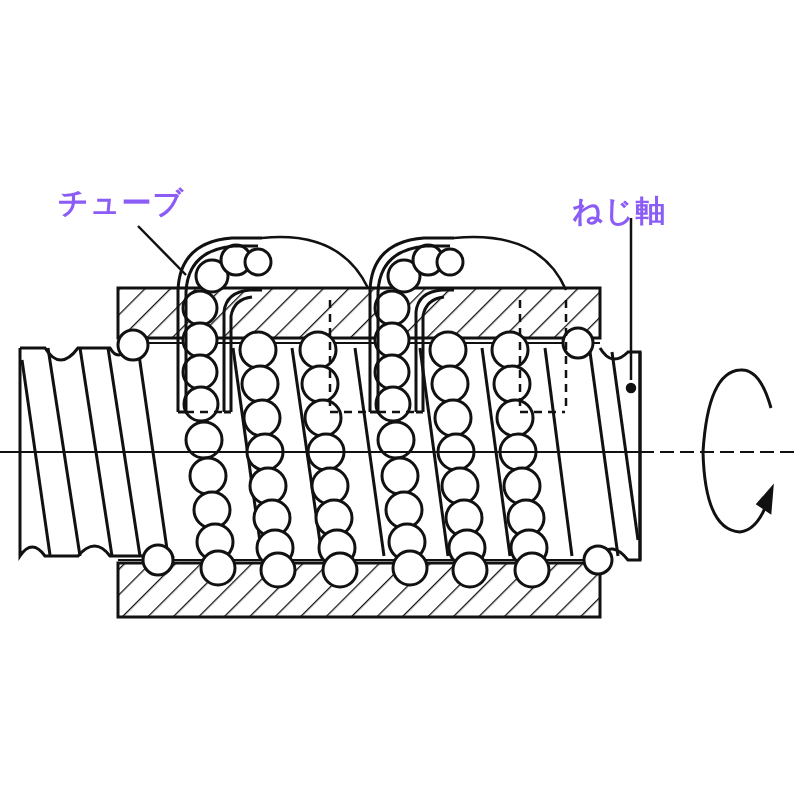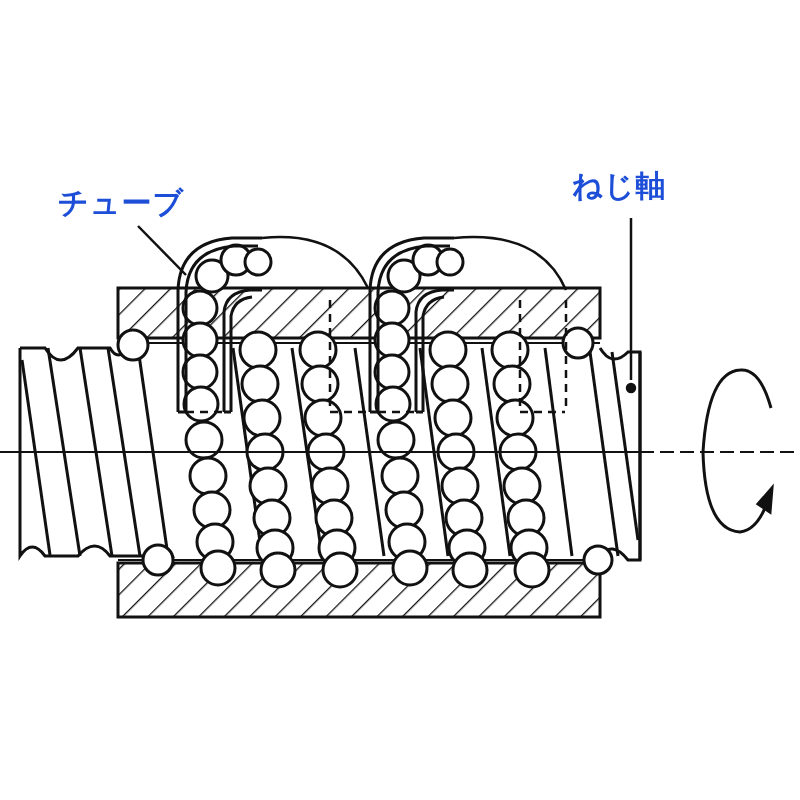--- a/index.html
+++ b/index.html
@@ -1,20 +1,20 @@
 <!DOCTYPE html>
 <html><head>
 <meta charset="utf-8">
 <style>
   html, body { margin:0; padding:0; background:#ffffff; }
   body { width:800px; height:800px; position:relative; overflow:hidden; font-family:"DejaVu Sans", sans-serif; }
   #diagram { position:absolute; left:0; top:0; width:800px; height:800px; }
-  .label { position:absolute; font-family:"DejaVu Sans", sans-serif; font-weight:bold; color:#1d4ed8; font-size:30px; letter-spacing:1px; white-space:nowrap;text-align:right; }
+  .label { position:absolute; font-family:"DejaVu Sans", sans-serif; font-weight:bold; color:#8b5cf6; font-size:30px; letter-spacing:1px; white-space:nowrap;text-align:right; }
   #label-tube { left:58px; top:183px; }
-  #label-shaft { left:572px; top:166px; }
+  #label-shaft { left:572px; top:191px; }
 </style>
 </head>
 <body>
 
 <svg id="diagram" viewBox="0 0 800 800" xmlns="http://www.w3.org/2000/svg">
   <defs>
     <pattern id="hatch" patternUnits="userSpaceOnUse" width="18" height="18" patternTransform="rotate(45)">
       <line x1="0" y1="0" x2="0" y2="18" stroke="#111" stroke-width="2.6"></line>
     </pattern>
     <clipPath id="shaftClip">

